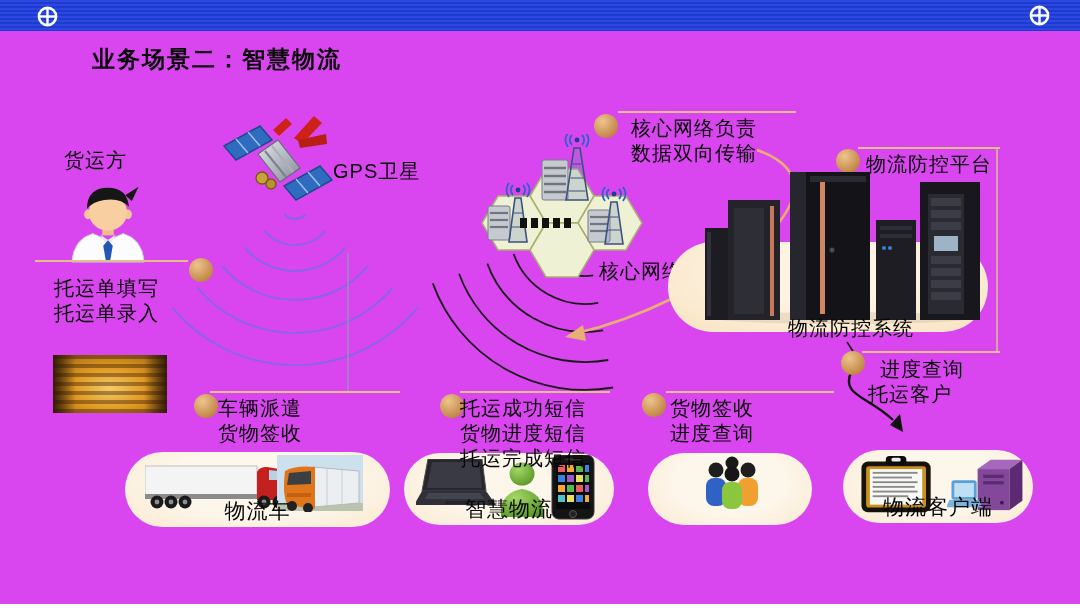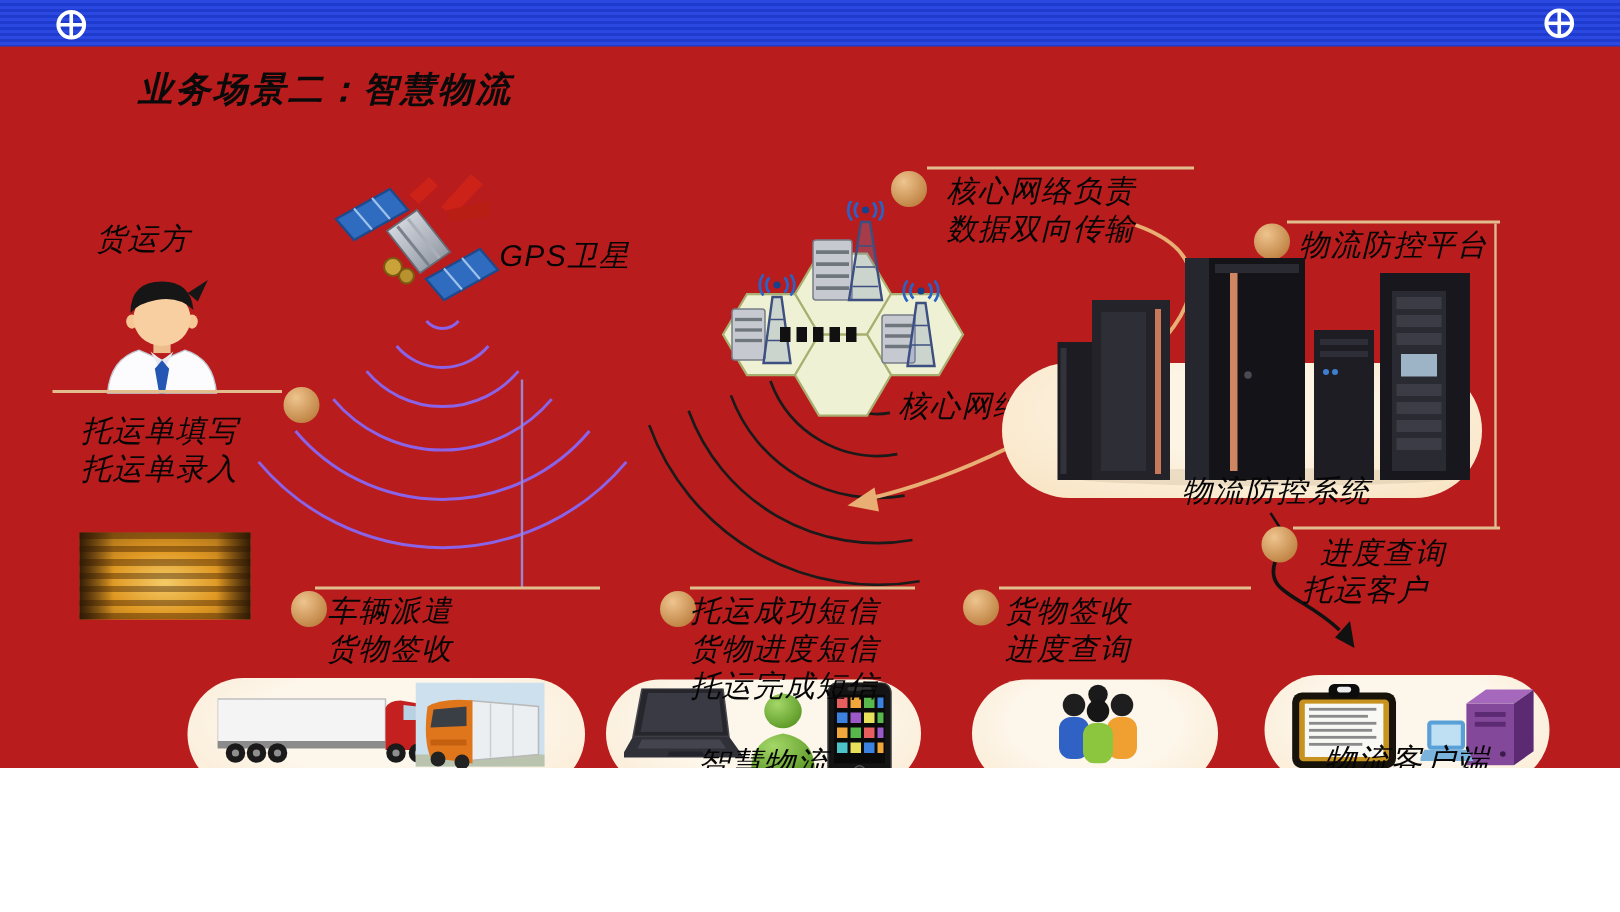--- a/index.html
+++ b/index.html
@@ -1,17 +1,17 @@
 <!DOCTYPE html>
 <html><head>
 <meta charset="utf-8">
 <style>
   html,body{margin:0;padding:0;background:#fff;}
-  .stage{position:relative;width:1080px;height:512px;background:#b91c1c;overflow:hidden;
-         font-family:"Liberation Sans","DejaVu Sans",sans-serif;color:#000;font-style:italic;}
+  .stage{position:relative;width:1080px;height:604px;background:#d946ef;overflow:hidden;
+         font-family:"Liberation Sans","DejaVu Sans",sans-serif;color:#000;}
   .abs{position:absolute;}
   .t{position:absolute;font-size:20px;line-height:25px;color:#050505;white-space:nowrap;letter-spacing:1px;}
   .topbar{position:absolute;left:0;top:0;width:1080px;height:31px;
           background:repeating-linear-gradient(180deg,#2b49e0 0 2px,#1f3bce 2px 4px);}
   .title{position:absolute;left:92px;top:44px;font-size:23px;font-weight:700;letter-spacing:2px;color:#0a0a0a;}
   .callout-line{position:absolute;height:2px;background:#e2bd8e;}
   .dot{position:absolute;width:24px;height:24px;border-radius:50%;
        background:radial-gradient(circle at 35% 30%,#eec48e,#bd8040 80%);}
   .pill{position:absolute;border-radius:40px;
         background:radial-gradient(ellipse 115% 150% at 50% 40%,#fdf6ea 30%,#f6d8ac 100%);}
@@ -285,20 +285,21 @@
       <rect x="0" y="48" width="86" height="8" fill="#b9c3ad"></rect>
       <polygon points="36,12 82,16 82,48 36,52" fill="#eceff1" stroke="#b8b8b8"></polygon>
       <line x1="50" y1="14" x2="50" y2="50" stroke="#c9ced2"></line>
       <line x1="65" y1="15" x2="65" y2="49" stroke="#c9ced2"></line>
       <path d="M8,16 Q5,38 10,50 L38,54 L38,12 Q18,10 8,16 Z" fill="#e0761c"></path>
       <path d="M12,18 L34,16 L34,29 L10,30 Z" fill="#3a3f45"></path>
       <rect x="10" y="38" width="24" height="4" fill="#c45f10"></rect>
       <circle cx="15" cy="51" r="5" fill="#222"></circle>
         <circle cx="31" cy="53" r="5" fill="#222"></circle>
     </svg>
+    <div class="pill-label">物流车</div>
   </div>
 
   <div class="pill" style="left:404px;top:453px;width:210px;height:72px">
     <svg class="abs" style="left:12px;top:6px" width="84" height="50" viewBox="0 0 84 50">
       <polygon points="12,0 66,0 70,32 6,32" fill="#26262c" stroke="#4a4a52"></polygon>
       <polygon points="16,3 63,3 66,29 11,29" fill="#3a3a44"></polygon>
       <polygon points="6,32 70,32 80,46 -2,46" fill="#303038"></polygon>
       <polygon points="12,34 64,34 68,40 9,40" fill="#44444e"></polygon>
       <polygon points="30,42 52,42 54,45 29,45" fill="#23232b"></polygon>
     </svg>

